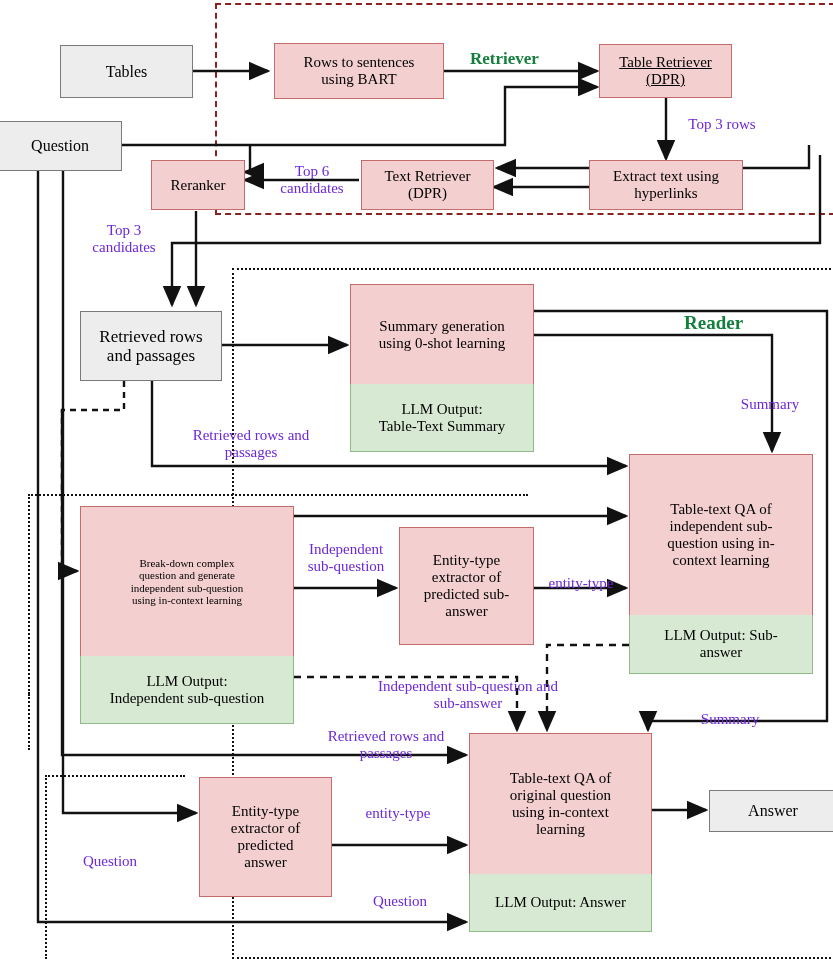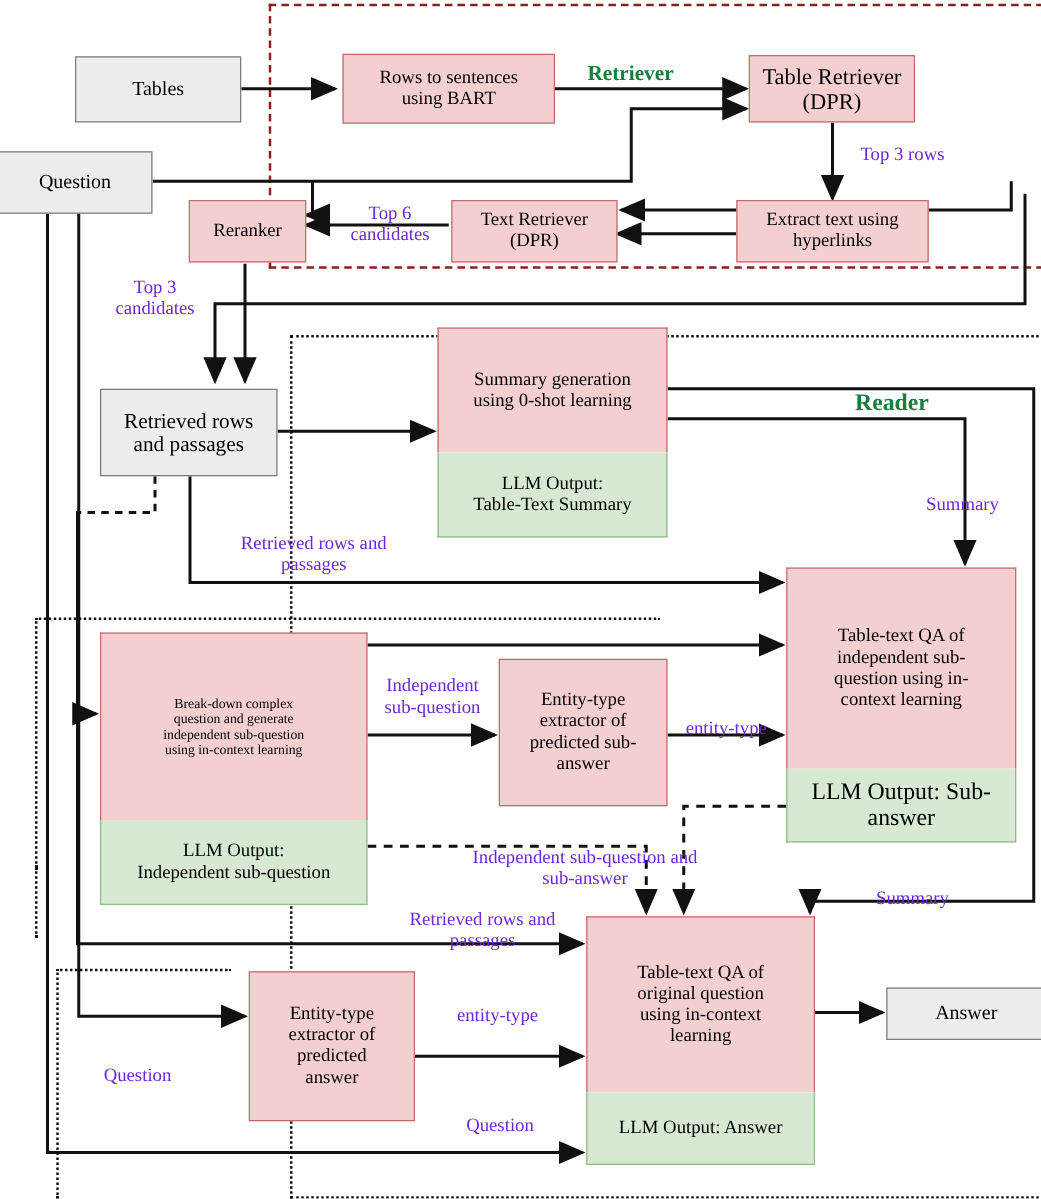--- a/index.html
+++ b/index.html
@@ -106,21 +106,21 @@
   <div class="node" style="left:-2px;top:121px;width:124px;height:50px;">
     <div class="seg grey" style="font-size:16px;">Question</div>
   </div>
 
   <div class="node" style="left:274px;top:43px;width:170px;height:56px;border-radius:19px;">
     <div class="seg pink" style="font-size:15px;">Rows to sentences
 using BART</div>
   </div>
 
   <div class="node" style="left:599px;top:44px;width:133px;height:54px;">
-    <div class="seg pink" style="font-size:18px;">Table Retriever
+    <div class="seg pink" style="font-size:15px;text-decoration:underline;">Table Retriever
 (DPR)</div>
   </div>
 
   <div class="node" style="left:589px;top:160px;width:154px;height:50px;">
     <div class="seg pink" style="font-size:15px;">Extract text using
 hyperlinks</div>
   </div>
 
   <div class="node" style="left:361px;top:160px;width:133px;height:50px;">
     <div class="seg pink" style="font-size:15px;">Text Retriever
@@ -129,21 +129,21 @@
 
   <div class="node" style="left:151px;top:160px;width:94px;height:50px;">
     <div class="seg pink" style="font-size:15px;">Reranker</div>
   </div>
 
   <div class="node" style="left:80px;top:311px;width:142px;height:70px;">
     <div class="seg grey" style="font-size:17px;">Retrieved rows
 and passages</div>
   </div>
 
-  <div class="node" style="left:350px;top:262px;width:184px;height:168px;">
+  <div class="node" style="left:350px;top:284px;width:184px;height:168px;">
     <div class="seg pink has-green" style="font-size:15px;flex:0 0 100px;">Summary generation
 using 0-shot learning</div>
     <div class="seg green under" style="font-size:15px;flex:0 0 68px;">LLM Output:
 Table-Text Summary</div>
   </div>
 
   <div class="node" style="left:80px;top:506px;width:214px;height:218px;">
     <div class="seg pink has-green" style="font-size:11px;flex:0 0 150px;">Break-down complex
 question and generate
 independent sub-question
@@ -157,21 +157,21 @@
 extractor of
 predicted sub-
 answer</div>
   </div>
 
   <div class="node" style="left:629px;top:454px;width:184px;height:220px;">
     <div class="seg pink has-green" style="font-size:15px;flex:0 0 161px;">Table-text QA of
 independent sub-
 question using in-
 context learning</div>
-    <div class="seg green under" style="font-size:19px;flex:0 0 59px;">LLM Output: Sub-
+    <div class="seg green under" style="font-size:15px;flex:0 0 59px;">LLM Output: Sub-
 answer</div>
   </div>
 
   <div class="node" style="left:199px;top:777px;width:133px;height:120px;">
     <div class="seg pink" style="font-size:15px;">Entity-type
 extractor of
 predicted
 answer</div>
   </div>
 

